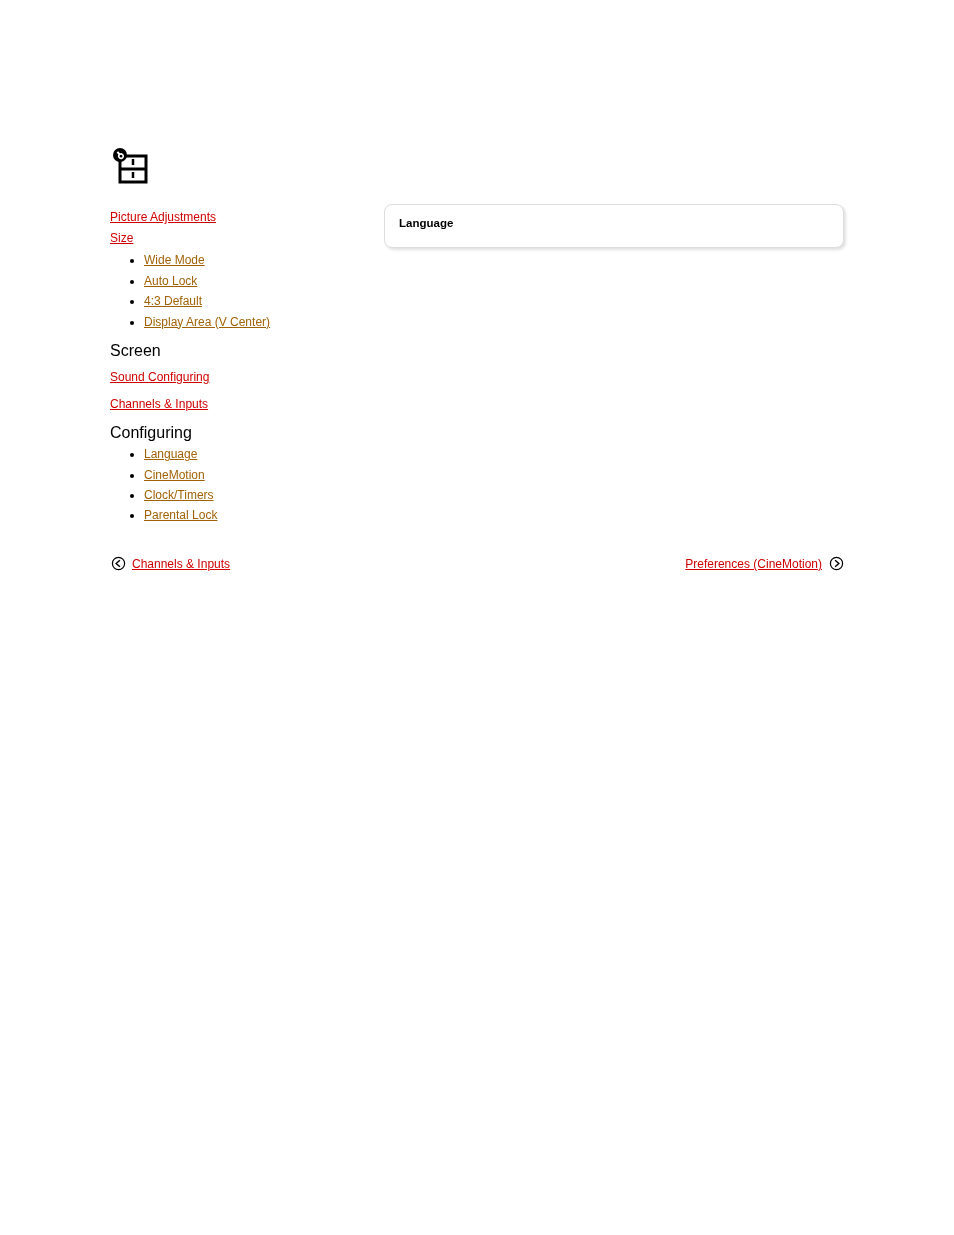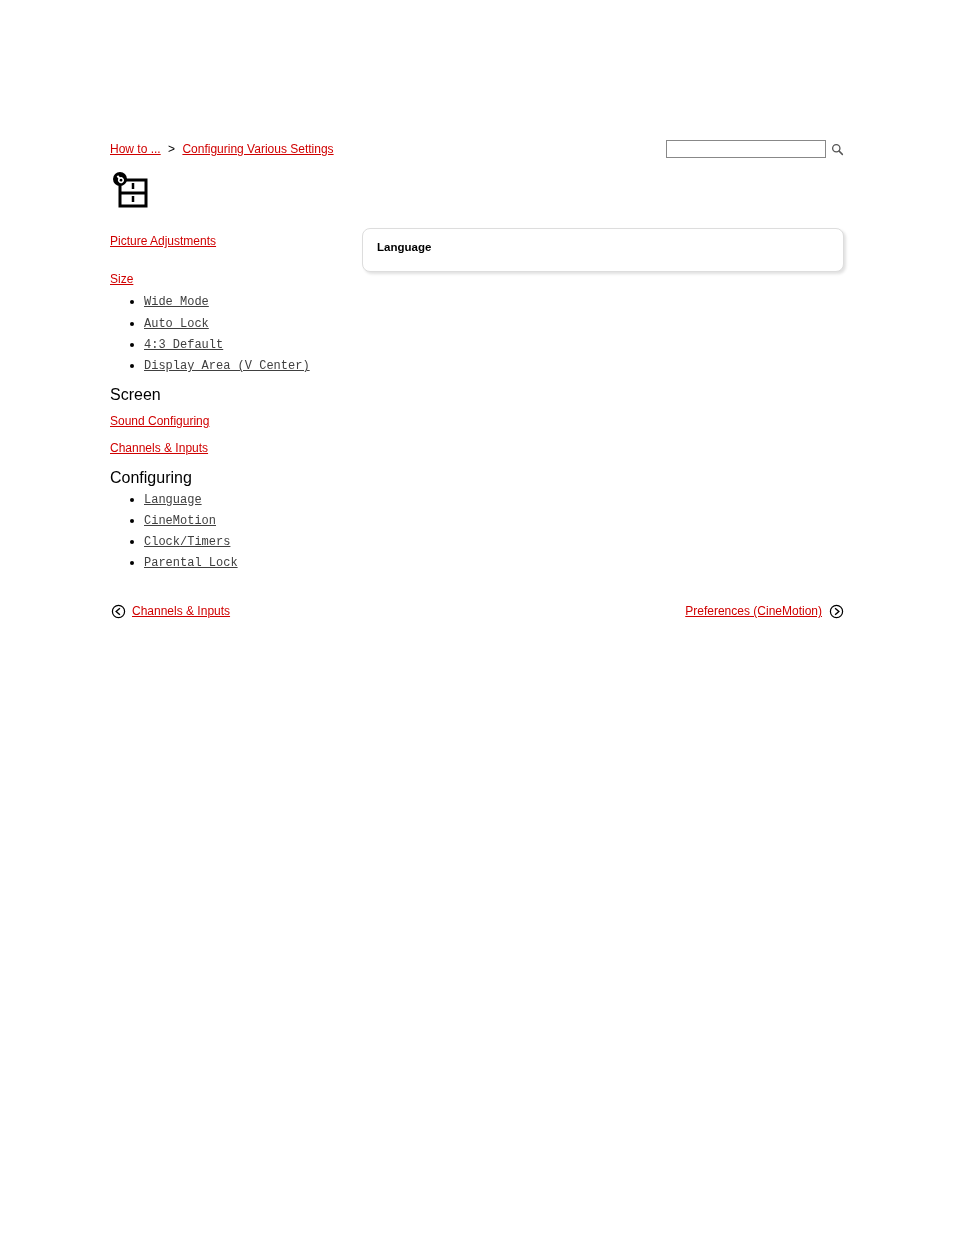--- a/index.html
+++ b/index.html
@@ -52,54 +52,53 @@
     justify-content: center;
     cursor: pointer;
   }
   .icon-block {
     margin: 6px 0 12px 0;
   }
   .icon-block svg { display: block; }
   .columns {
     display: flex;
     align-items: flex-start;
-    gap: 32px;
+    gap: 54px;
   }
   .sidebar {
     width: 220px;
     flex-shrink: 0;
   }
   .sidebar a {
     color: #d00000;
     text-decoration: underline;
     font-size: 12px;
     line-height: 1.6;
   }
   .sidebar .section-link {
     display: block;
     margin-top: 8px;
     margin-bottom: 2px;
   }
   .sidebar .sub-link {
     display: block;
     margin-left: 0;
-    margin-top: 19px;
+    margin-top: 2px;
   }
   .sidebar ul {
     margin: 2px 0 6px 0;
     padding-left: 34px;
   }
   .sidebar ul li {
     font-size: 12px;
     line-height: 1.7;
     color: #000;
   }
   .sidebar ul li a {
-    color: #404040;
-    font-family: Liberation Mono, monospace;
+    color: #a16207;
   }
   .sidebar .plain-text {
     display: block;
     margin-top: 10px;
     margin-bottom: 2px;
     font-size: 16px;
   }
   .content {
     flex: 1;
     padding-top: 4px;
@@ -142,36 +141,20 @@
     display: inline-flex;
     align-items: center;
     justify-content: center;
   }
 </style>
 </head>
 <body>
 
 <div class="page">
 
-  <div class="top-row">
-    <div class="breadcrumb">
-      <a href="#">How to ...</a>
-      <span class="sep">&gt;</span>
-      <a href="#">Configuring Various Settings</a>
-    </div>
-    <div class="search-box">
-      <input type="text" placeholder="" style="">
-      <span class="mag">
-        <svg viewBox="0 0 16 16" width="13" height="13">
-            <circle cx="6.5" cy="6.5" r="4.5" fill="none" stroke="#555" stroke-width="1.6"></circle>
-            <line x1="10" y1="10" x2="14" y2="14" stroke="#555" stroke-width="1.8" stroke-linecap="round"></line>
-          </svg>
-      </span>
-    </div>
-  </div>
 
   <div class="icon-block">
     <svg width="42" height="42" viewBox="0 0 42 42">
       <rect x="10" y="10" width="26" height="26" fill="none" stroke="#000" stroke-width="3"></rect>
       <line x1="10" y1="23" x2="36" y2="23" stroke="#000" stroke-width="3"></line>
       <line x1="23" y1="13" x2="23" y2="19" stroke="#000" stroke-width="2.5"></line>
       <line x1="23" y1="26" x2="23" y2="32" stroke="#000" stroke-width="2.5"></line>
       <circle cx="10" cy="9" r="7" fill="#000"></circle>
       <g transform="translate(10,9) rotate(-40)">
         <rect x="-1" y="-4" width="2" height="4" fill="#fff"></rect>

